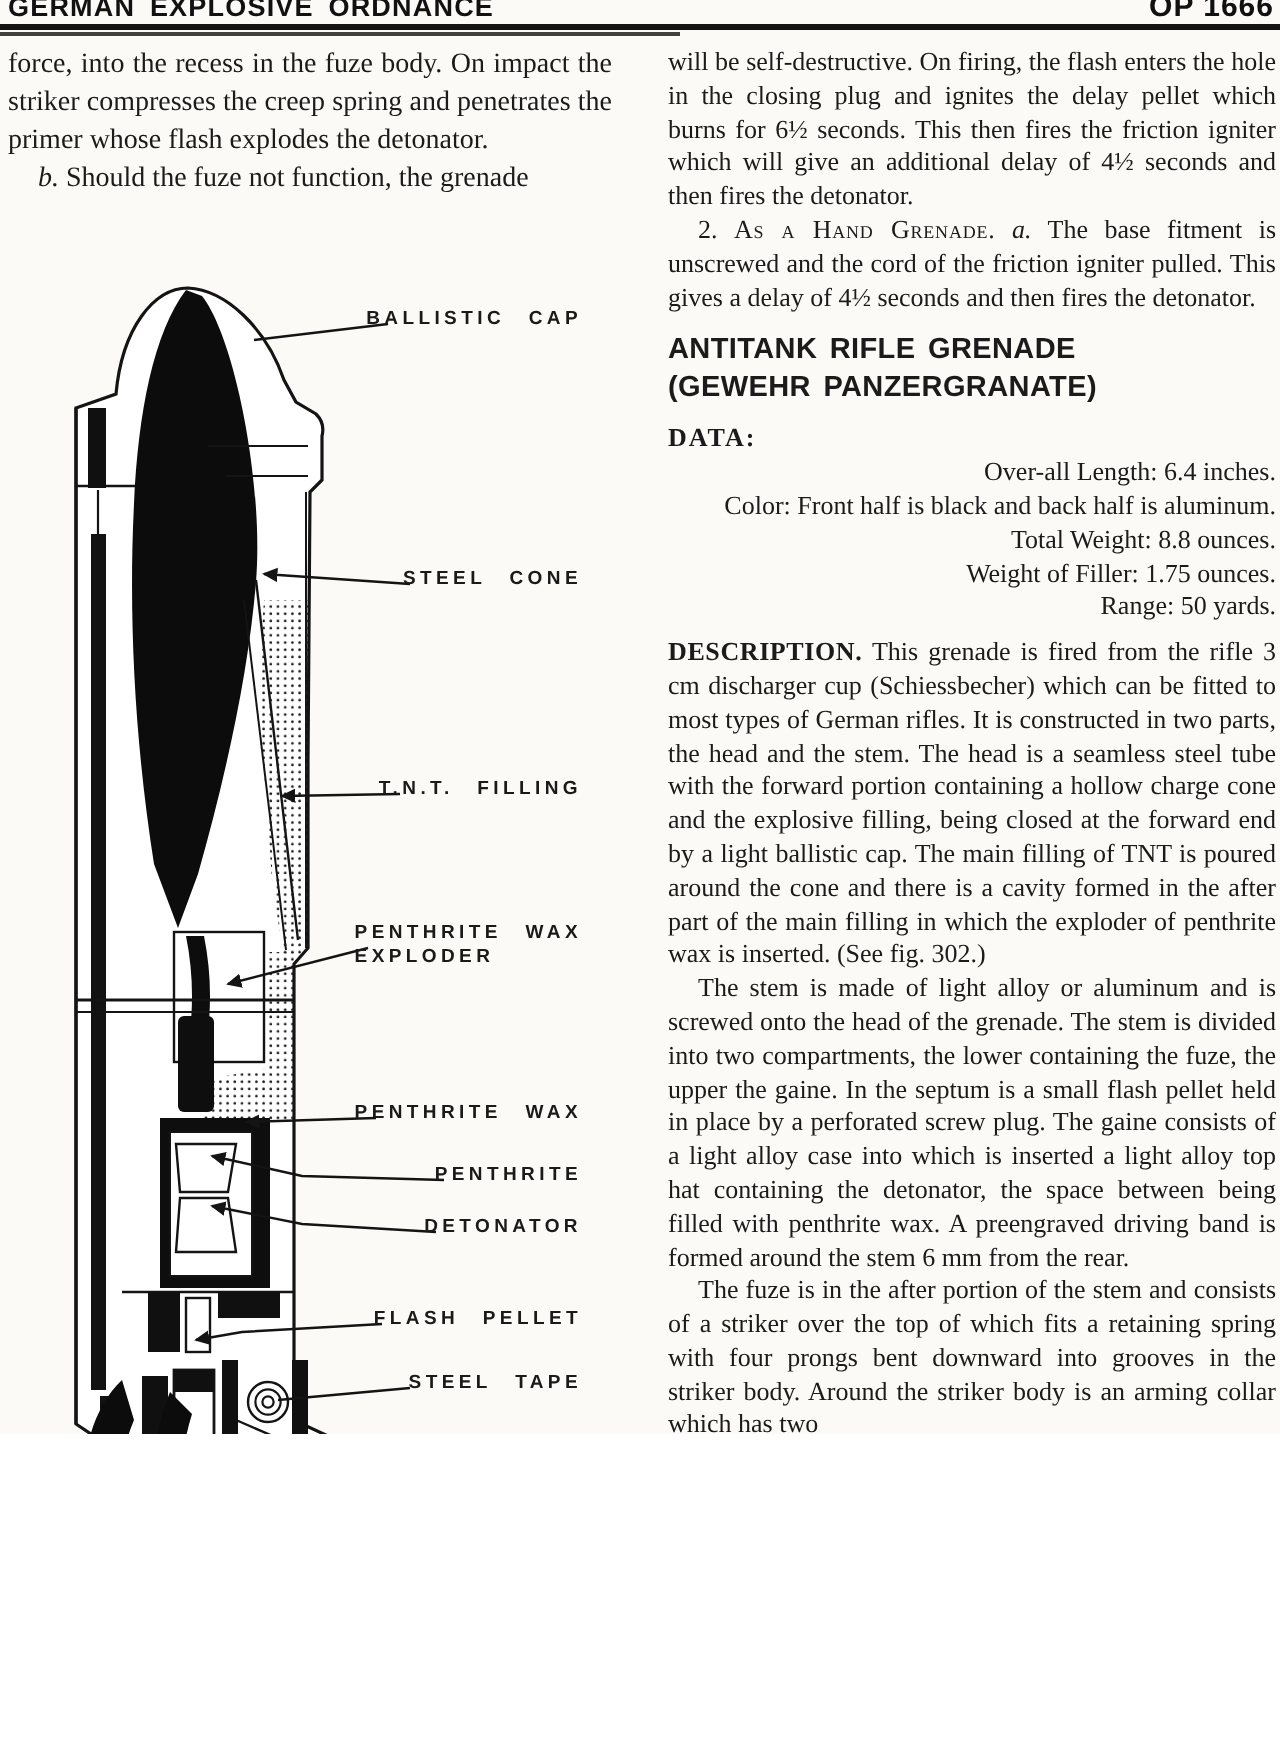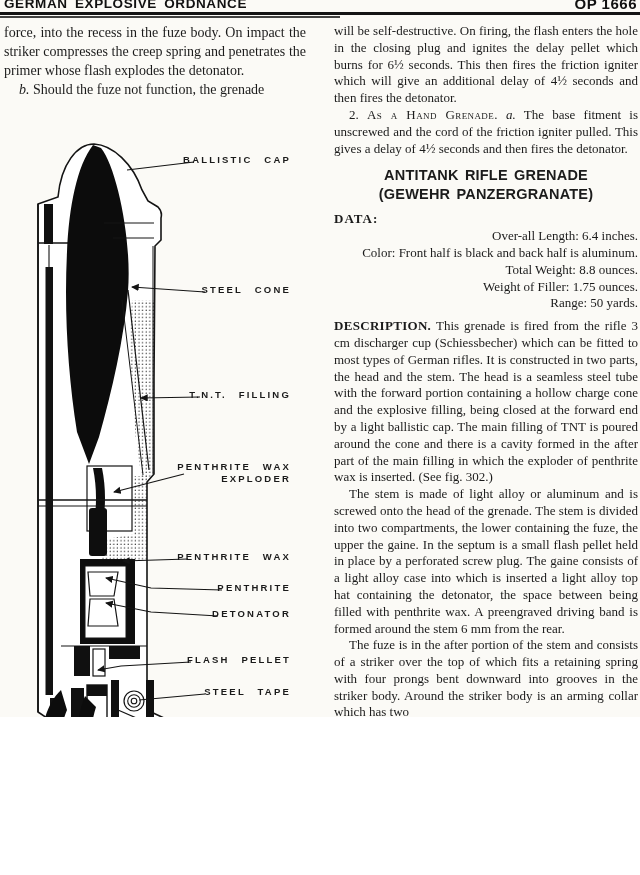--- a/index.html
+++ b/index.html
@@ -30,35 +30,35 @@
   .col-right{
     position:absolute; left:334px; top:23px; width:304px;
     font-size:13px; line-height:16.8px; text-align:justify;
   }
   p{margin:0;}
   p.indent{text-indent:15px;}
   .ital{font-style:italic;}
   .sc{font-variant:small-caps; letter-spacing:.4px;}
   .runhead{font-weight:bold; letter-spacing:.3px;}
   .heading{
-    margin:9px 0 7px 0; text-align:center;
+    margin:9px 0 7px 0; 
     font-family:"Liberation Sans","DejaVu Sans",sans-serif;
     font-weight:bold; font-size:14.5px; line-height:19px; letter-spacing:.2px; word-spacing:2px;
   }
   .data-label{font-weight:bold; letter-spacing:1px; margin-top:4px;}
   .data-item{padding-left:27px; text-indent:-13px; text-align:right;}
   .desc{margin-top:6px;}
   
   .figure{position:absolute; left:1px; top:140px; width:303px; height:694px;}
   .figure svg{position:absolute; left:0; top:0;}
   .lbl{
     position:absolute; right:13px;
     font-family:"Liberation Sans","DejaVu Sans",sans-serif;
     font-size:9.5px; font-weight:bold; letter-spacing:2.2px; word-spacing:7px;
-    color:#1a1a1a; white-space:pre-line; text-align:right; line-height:11.5px;
+    color:#1a1a1a; white-space:pre-line; line-height:11.5px;
   }
   .caption{
     position:absolute; left:3px; top:828px; width:302px;
     font-family:"Liberation Sans","DejaVu Sans",sans-serif;
     font-weight:bold; font-style:italic; font-size:17px; letter-spacing:.1px;
     color:#151515;
   }
   .pageno{
     position:absolute; left:5px; top:843px;
     font-family:"Liberation Sans","DejaVu Sans",sans-serif;

